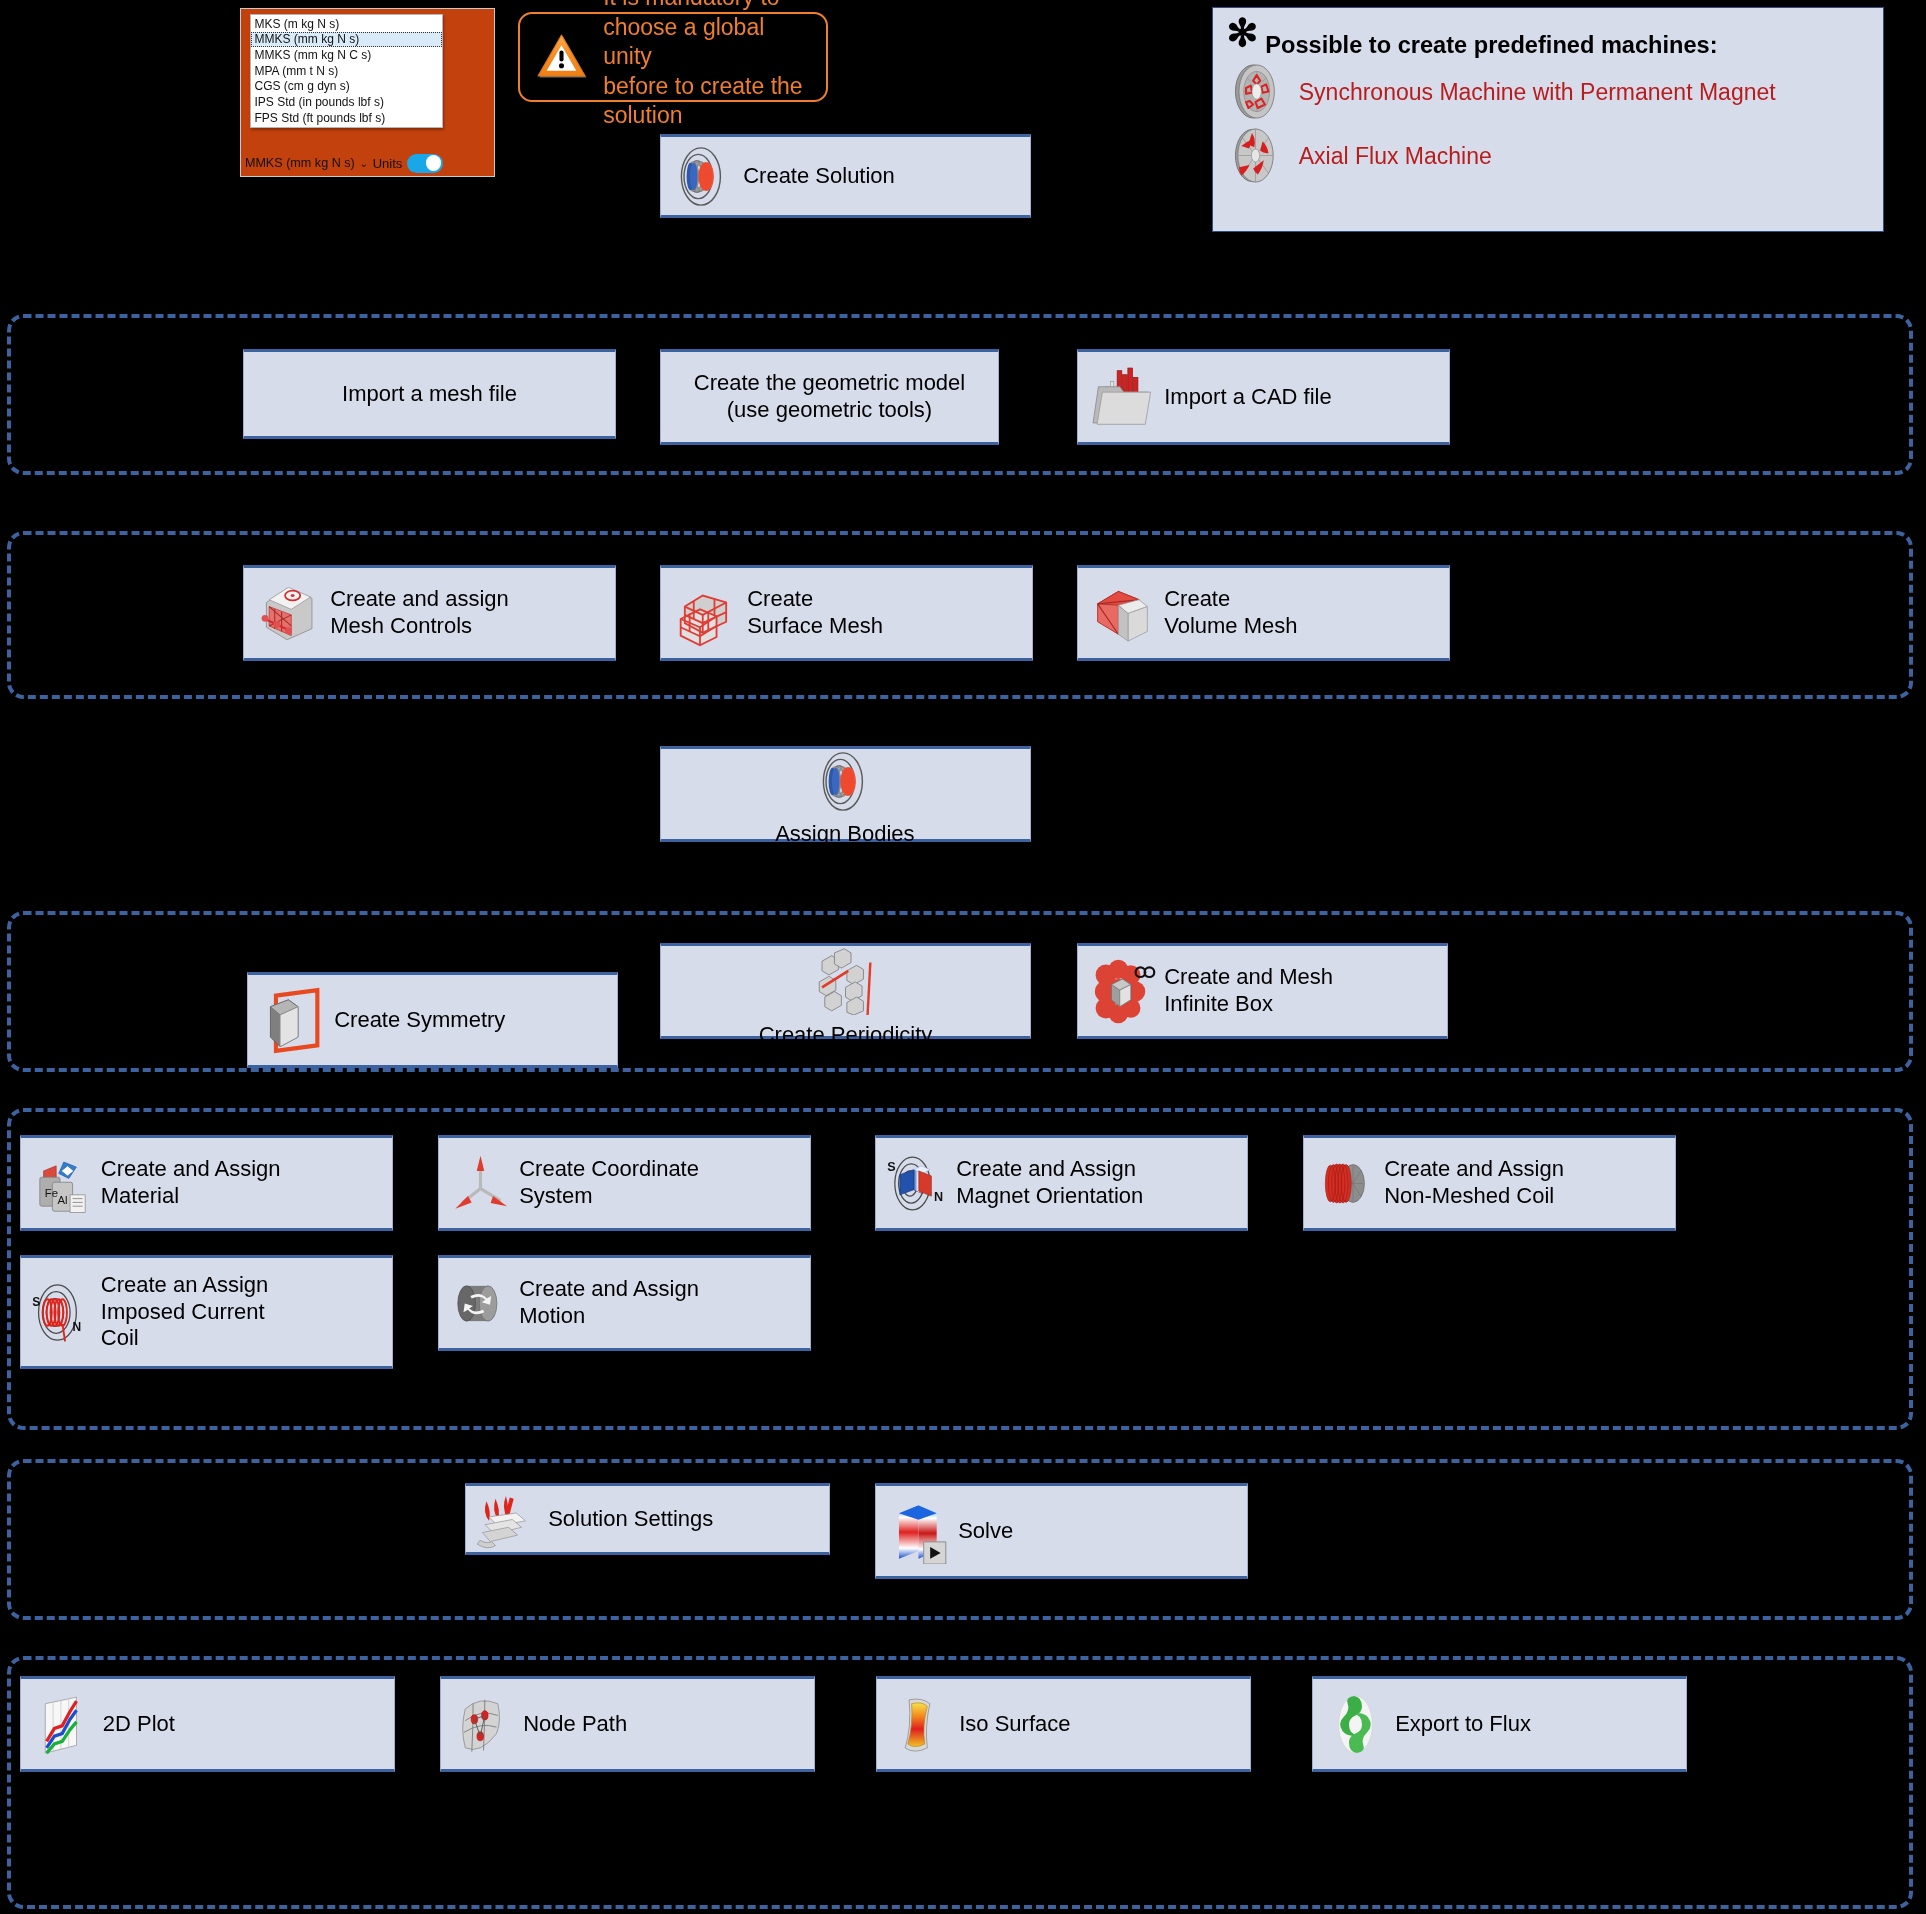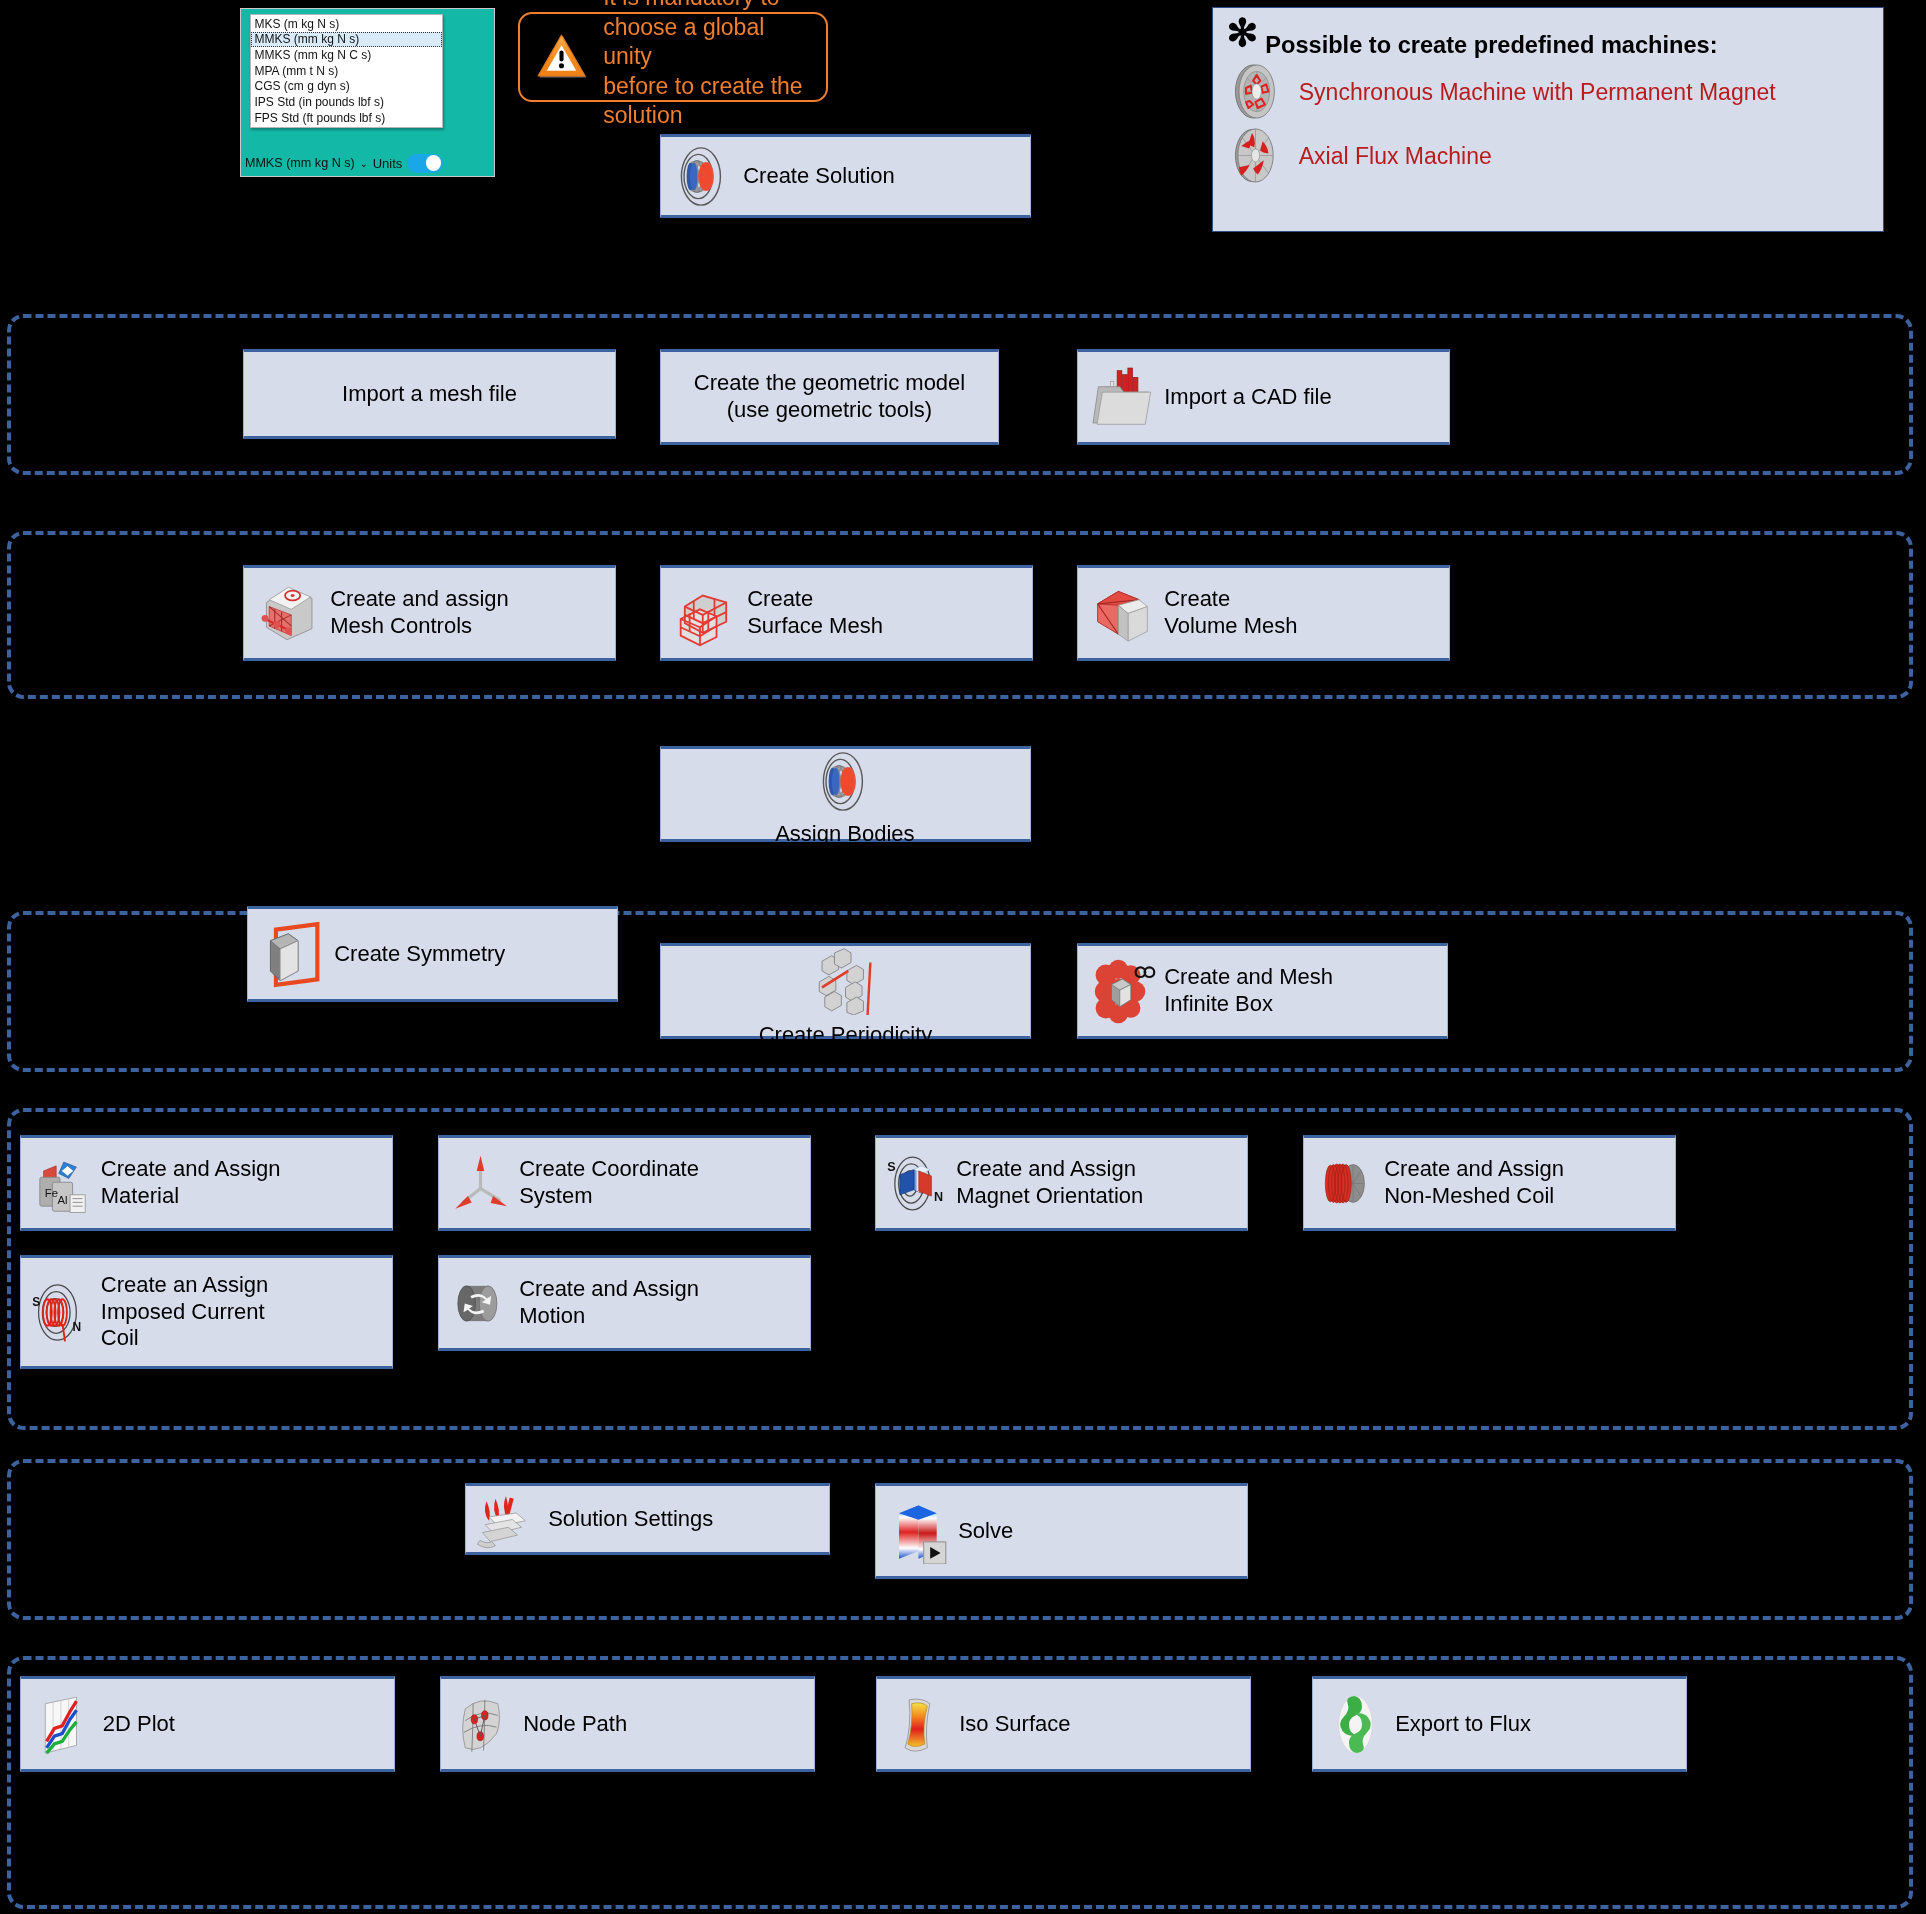--- a/index.html
+++ b/index.html
@@ -37,21 +37,21 @@
   .group {
     position: absolute;
     border: 4.3px dashed #3d62a0;
     border-radius: 16.5px;
     background: transparent;
   }
 
   
   .units-widget {
     position: absolute;
-    background: #14b8a6;
+    background: #c2410c;
     border: 0.8px solid #c9c9c9;
     box-shadow: 0.8px 1.2px 2px rgba(0,0,0,.35);
   }
   .units-list {
     position: absolute;
     left: 8.6px; top: 4.7px;
     width: 193px;
     background: #ffffff;
     border: 0.8px solid #b6b6b6;
     padding: 1.6px 0 0.8px 0;
@@ -379,21 +379,21 @@
       </svg>
     </span>
     <span class="lbl">
       <span>Assign Bodies</span><br>
       <span>to the Solution</span>
     </span>
   </div>
 
   <div class="group" style="left:7px; top:911px; width:1906px; height:161px;"></div>
 
-  <div class="box" style="left:247px; top:906px; width:371px; height:96px;">
+  <div class="box" style="left:247px; top:972px; width:371px; height:96px;">
     <span class="ic">
       <svg width="69" height="69" viewBox="0 0 100 100">
         <path d="M26 14 L86 6 L86 86 L26 94 Z" fill="none" stroke="#e8491f" stroke-width="6"></path>
         <path d="M18 30 L44 20 L58 30 L58 74 L32 88 L18 74 Z" fill="#7f7f7f" stroke="#5a5a5a" stroke-width="1.2"></path>
         <path d="M18 30 L44 20 L58 30 L32 42 Z" fill="#b5b5b5" stroke="#6f6f6f" stroke-width="1.2"></path>
         <path d="M32 42 L58 30 L58 74 L32 88 Z" fill="#e3e3e3" stroke="#8d8d8d" stroke-width="1.2"></path>
       </svg>
     </span>
     <span class="lbl">Create Symmetry</span>
   </div>

